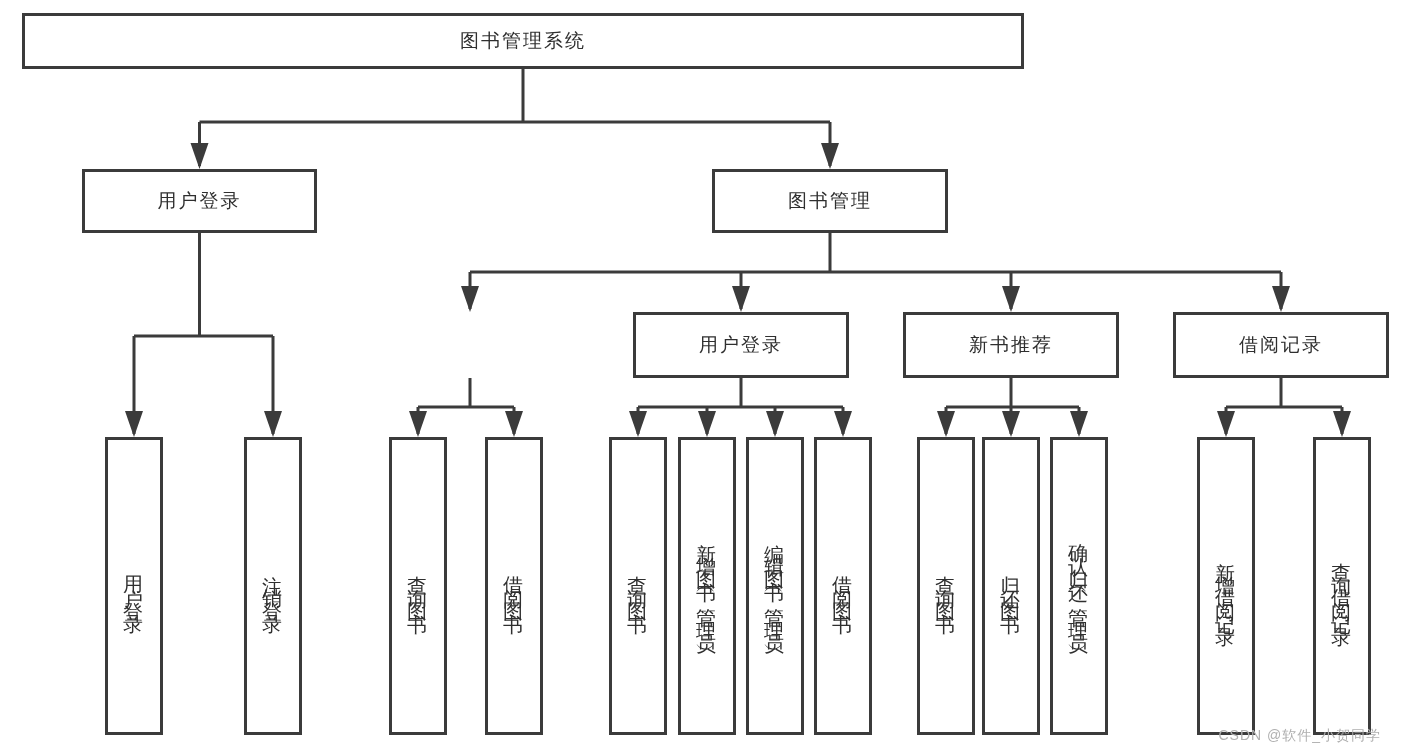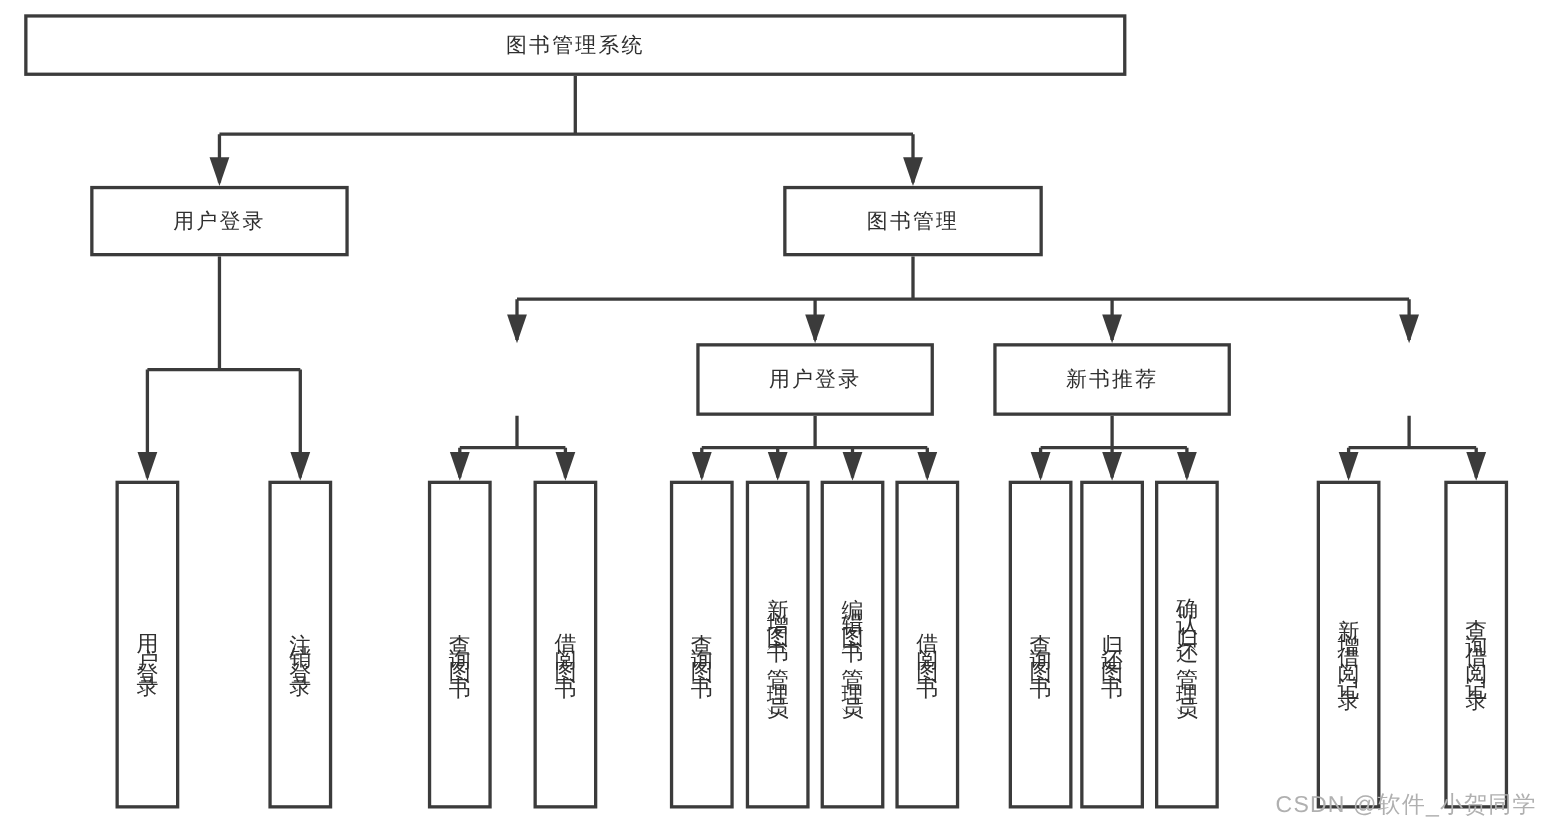--- a/index.html
+++ b/index.html
@@ -32,22 +32,22 @@
     white-space:nowrap;
   }
   .node.v{
     writing-mode:vertical-rl;
     font-size:20px;
     letter-spacing:13px;
     white-space:normal;
   }
   .watermark{
     position:absolute;
-    right:8px;bottom:2px;
-    font-size:21px;
+    right:24px;bottom:2px;
+    font-size:14px;
     letter-spacing:1px;
     color:var(--color-watermark);
     white-space:nowrap;
   }
 </style>
 </head>
 <body>
 
 <div class="canvas">
 
@@ -85,20 +85,21 @@
     <polygon points="1333,411 1351,411 1342,437"></polygon>
   </svg>
 
   <div class="node" style="left:22px;top:13px;width:1002px;height:56px">图书管理系统</div>
 
   <div class="node" style="left:82px;top:169px;width:235px;height:64px">用户登录</div>
   <div class="node" style="left:712px;top:169px;width:236px;height:64px">图书管理</div>
 
   <div class="node" style="left:633px;top:312px;width:216px;height:66px">用户登录</div>
   <div class="node" style="left:903px;top:312px;width:216px;height:66px">新书推荐</div>
+  <div class="node" style="left:1173px;top:312px;width:216px;height:66px">借阅记录</div>
 
   <div class="node v" style="left:105px;top:437px;width:58px;height:298px">用户登录</div>
   <div class="node v" style="left:244px;top:437px;width:58px;height:298px">注销登录</div>
 
   <div class="node v" style="left:389px;top:437px;width:58px;height:298px">查询图书</div>
   <div class="node v" style="left:485px;top:437px;width:58px;height:298px">借阅图书</div>
 
   <div class="node v" style="left:609px;top:437px;width:58px;height:298px">查询图书</div>
   <div class="node v" style="left:678px;top:437px;width:58px;height:298px">新增图书（管理员）</div>
   <div class="node v" style="left:746px;top:437px;width:58px;height:298px">编辑图书（管理员）</div>

